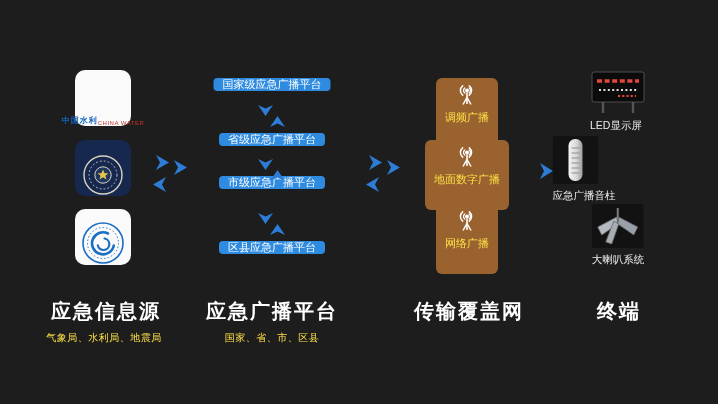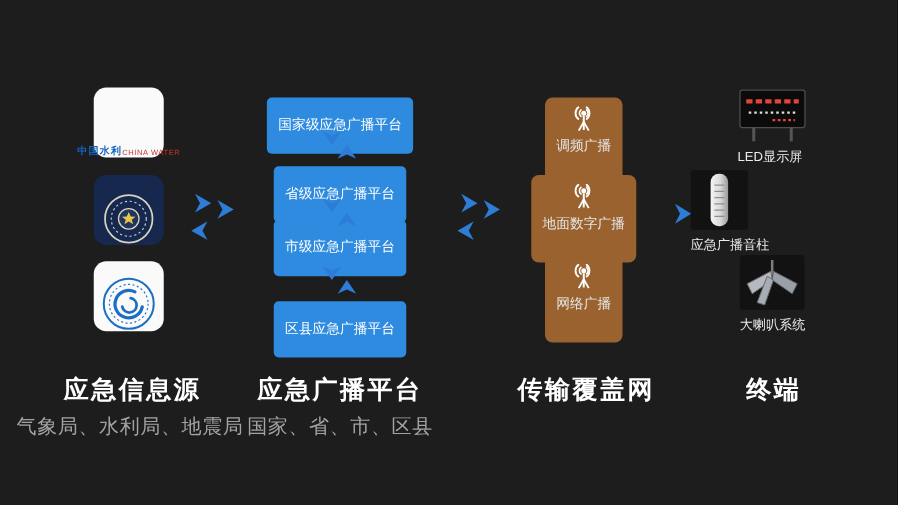--- a/index.html
+++ b/index.html
@@ -7,30 +7,30 @@
   html,body { background:#111; }
   .canvas { position:relative; width:718px; height:404px; margin:0 auto; background:#1d1d1d; overflow:hidden;
             font-family:"Liberation Sans","DejaVu Sans",sans-serif; }
   .logo-card { position:absolute; width:56px; height:56px; border-radius:10px; display:flex; flex-direction:row;
                align-items:flex-end; justify-content:center; }
   .logo-card.white { background:#fafafa; }
   .logo-card.navy  { background:#17284e; }
   .cw-cn { color:#1463be; font-size:8px; font-weight:bold; letter-spacing:1px; white-space:nowrap; margin-top:1px; }
   .cw-en { color:#c4342c; font-size:6px; letter-spacing:.5px; white-space:nowrap; }
   .platform-bar { position:absolute; transform:translateX(-50%); background:var(--blue); color:#fff; font-size:11px;
-                  line-height:13px; padding:16px 9px; border-radius:4px; white-space:nowrap; }
-  .channel-box { position:absolute; transform:translateX(-50%); background:var(--brown); color:#e5e5e5; border-radius:6px;
+                  line-height:13px; padding:0 9px; border-radius:4px; white-space:nowrap; }
+  .channel-box { position:absolute; transform:translateX(-50%); background:var(--brown); color:#fde047; border-radius:6px;
                  display:flex; flex-direction:column; align-items:center; padding:5px 9px 24px; }
   .channel-label { font-size:11px; line-height:13px; margin-top:2px; white-space:nowrap; }
   .device { position:absolute; transform:translateX(-50%); display:flex; flex-direction:column; }
   .device-label { font-size:10.5px; color:#ececec; margin-top:5px; white-space:nowrap; }
   .arrow { position:absolute; color:var(--arrow); }
   .col-title { position:absolute; transform:translateX(-50%); color:#fff; font-size:20px; font-weight:bold;
                letter-spacing:2px; white-space:nowrap; }
-  .col-subtitle { position:absolute; transform:translateX(-50%); color:#a3a3a3; font-size:16px; letter-spacing:.5px; white-space:nowrap; }
+  .col-subtitle { position:absolute; transform:translateX(-50%); color:#fde047; font-size:10px; letter-spacing:.5px; white-space:nowrap; }
 </style>
 </head>
 <body>
 
 <div class="canvas" style="width: 718px; height: 404px; background: rgb(29, 29, 29);">
 
   <div class="logo-card white" style="left:75px; top:70px;">
     <svg width="30" height="30" viewBox="0 0 30 30">
       <circle cx="15" cy="15" r="12.5" fill="none" stroke="#1463be" stroke-width="2.4"></circle>
       <path d="M15 7 v16 M15 13 c-2.5 3.5 -4.5 4.5 -7.5 5.5 M15 13 c2.5 3.5 4.5 4.5 7.5 5.5 M11.5 9.5 c-1.5 2.5 -2.5 3.5 -4.5 4.5" fill="none" stroke="#1463be" stroke-width="1.8" stroke-linecap="round"></path>

